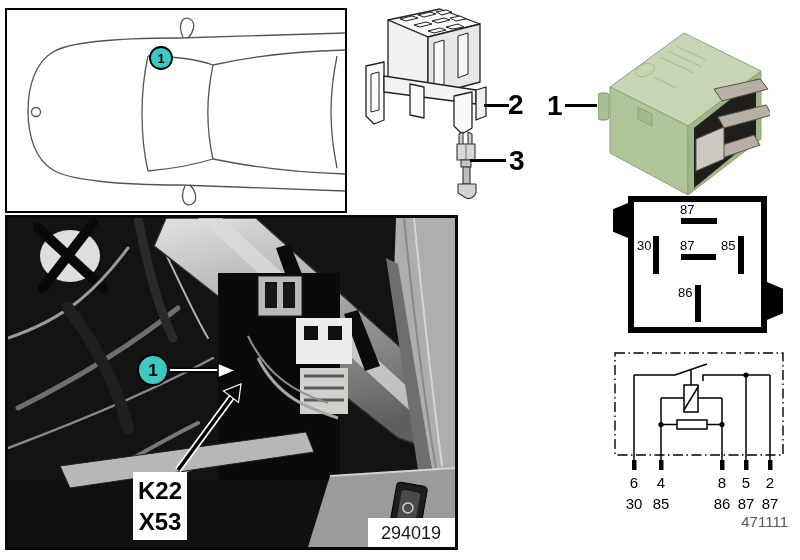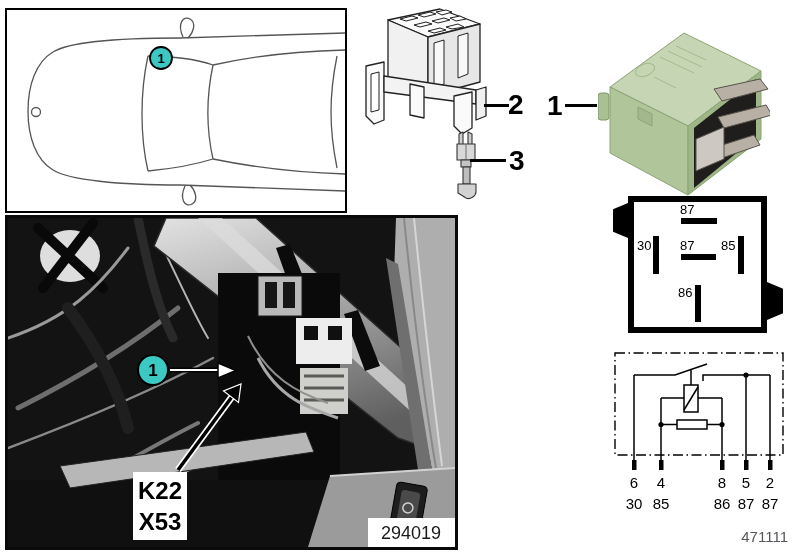--- a/index.html
+++ b/index.html
@@ -18,21 +18,21 @@
   
   .pin-diagram{left:628px;top:196px;width:139px;height:137px;border:6px solid #000;box-sizing:border-box;background:#fff;}
   .pin-diagram .pd-txt{position:absolute;font-size:13px;line-height:13px;}
   .pin-diagram .pd-bar{position:absolute;background:#000;}
   .pd-tab{position:absolute;background:#000;}
   .pd-tab-left{left:-21px;top:1px;width:15px;height:35px;
       clip-path:polygon(100% 0,100% 100%,0 82%,0 18%);}
   .pd-tab-right{right:-22px;top:80px;width:16px;height:38px;
       clip-path:polygon(0 0,100% 18%,100% 82%,0 100%);}
 
-  .doc-number{left:728px;top:528px;width:60px;text-align:right;font-size:15px;color:#55565a;}
+  .doc-number{left:728px;top:513px;width:60px;text-align:right;font-size:15px;color:#55565a;}
   svg{display:block;}
 </style>
 </head>
 <body>
 
 <div class="page">
 
   <div class="abs car-panel">
     <svg width="338" height="201" viewBox="0 0 338 201">
       <g fill="none" stroke="#555" stroke-width="1.3">

